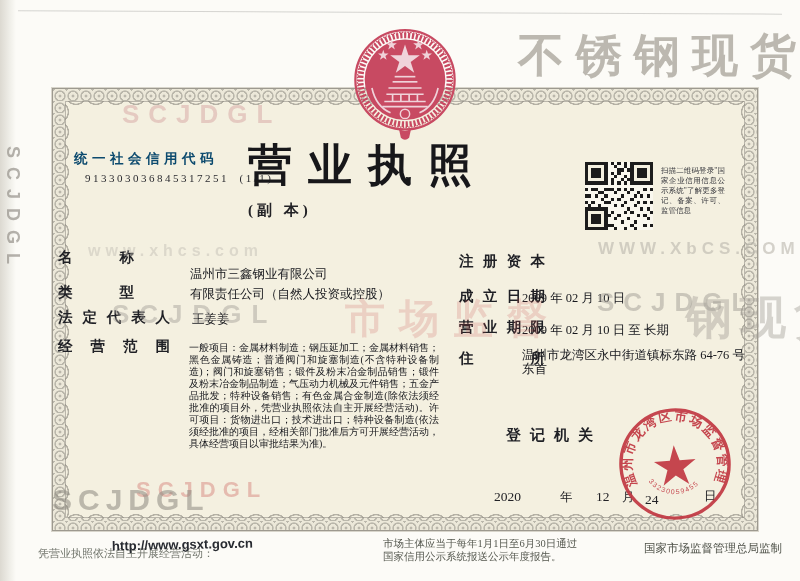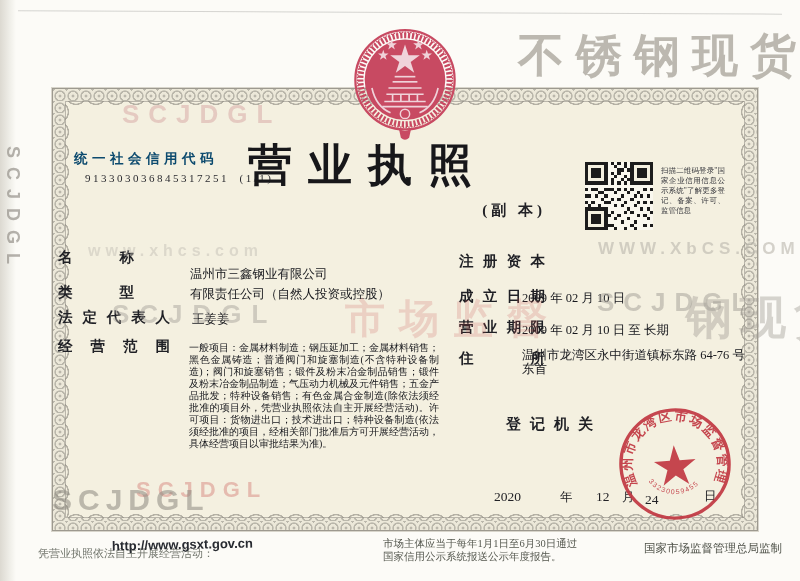--- a/index.html
+++ b/index.html
@@ -38,21 +38,21 @@
   #wm-url-3{left:88px;top:242px;font-size:16px;letter-spacing:5px;color:rgba(190,186,177,.45);}
   #wm-red-big{left:345px;top:291px;font-size:40px;letter-spacing:14px;color:rgba(198,80,80,.2);}
   #wm-right-big{left:686px;top:287px;font-size:46px;letter-spacing:8px;color:rgba(160,156,148,.42);}
   #wm-bottom-url{left:248px;top:537px;font-size:24px;letter-spacing:6px;color:rgba(180,176,168,.45);}
   
   #credit-label{left:74px;top:150px;font-family:"Liberation Sans",sans-serif;font-weight:bold;
     font-size:13.5px;letter-spacing:4.5px;color:#0c4a6e;z-index:3;}
   #credit-code{left:56px;top:172px;font-size:11px;letter-spacing:2.5px;color:#2b2b30;z-index:3;padding-left:29px;}
   #title{left:248px;top:136px;width:314px;text-align:left;font-family:"Liberation Sans",sans-serif;
     font-weight:900;font-size:44px;letter-spacing:16px;color:#17171a;z-index:3;}
-  #subtitle{left:232px;top:201px;width:314px;text-align:right;font-size:15px;letter-spacing:4px;
+  #subtitle{left:248px;top:201px;width:314px;text-align:left;font-size:15px;letter-spacing:4px;
     color:#222226;font-weight:bold;z-index:3;}
   #emblem{left:353px;top:26px;z-index:4;}
   #qr{left:585px;top:162px;z-index:3;}
   #qr-caption{left:661px;top:166px;width:64px;font-size:7.5px;line-height:10px;color:#33343a;
     white-space:normal;z-index:3;text-align:justify;}
   
   .flabel{position:absolute;font-family:"Liberation Sans",sans-serif;font-weight:bold;font-size:14.5px;
     color:#1f2025;text-align:justify;text-align-last:justify;z-index:3;}
   .w1{left:58px;width:76px;}
   .w2{left:58px;width:112px;}
@@ -61,21 +61,21 @@
   #f-name-l{top:248px;} #f-name-v{left:190px;top:266px;}
   #f-type-l{top:283px;} #f-type-v{left:190px;top:286px;font-family:Liberation Serif, serif;}
   #f-rep-l{top:308px;}  #f-rep-v{left:192px;top:311px;}
   #f-scope-l{top:337px;}
   #f-scope-v{left:189px;top:342px;width:250px;font-size:10px;line-height:12px;
     white-space:normal;text-align:justify;}
   #f-cap-l{top:252px;}  #f-cap-v{left:522px;top:256px;}
   #f-est-l{top:287px;}  #f-est-v{left:522px;top:290px;}
   #f-term-l{top:318px;} #f-term-v{left:522px;top:322px;}
   #f-addr-l{top:349px;} #f-addr-v{left:522px;top:348px;width:228px;line-height:14px;white-space:normal;}
-  #registrar{left:506px;top:415px;font-family:"Liberation Sans",sans-serif;font-weight:bold;
+  #registrar{left:506px;top:426px;font-family:"Liberation Sans",sans-serif;font-weight:bold;
     font-size:15px;letter-spacing:9px;color:#1f2025;z-index:3;}
   .dt{position:absolute;font-size:13.5px;color:#222226;z-index:2;}
   #d-y{left:494px;top:489px;} #d-yu{left:560px;top:489px;font-size:12.5px;}
   #d-m{left:596px;top:489px;} #d-mu{left:622px;top:489px;font-size:12.5px;}
   #d-d{left:645px;top:492px;} #d-du{left:704px;top:488px;font-size:12.5px;}
   #seal{left:616px;top:405px;z-index:5;opacity:.93;transform:rotate(-4deg);}
   
   #site-label{left:38px;top:546px;font-size:11px;color:#70746b;z-index:3;}
   #site-url{left:112px;top:537px;font-size:13px;font-weight:bold;color:#272a30;
     font-family:"Liberation Sans",sans-serif;transform:rotate(-1.2deg);z-index:4;}

